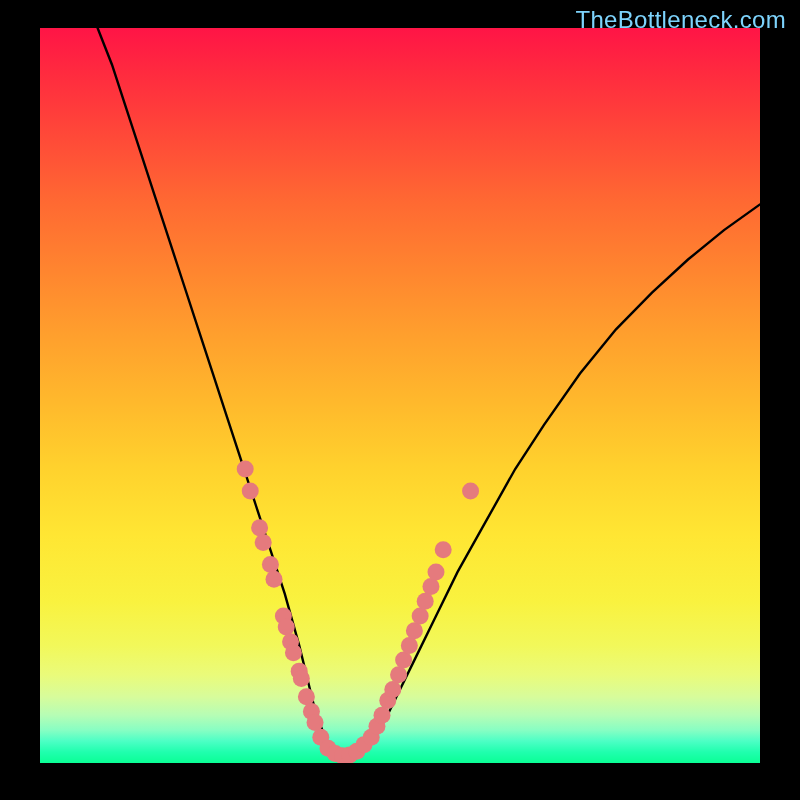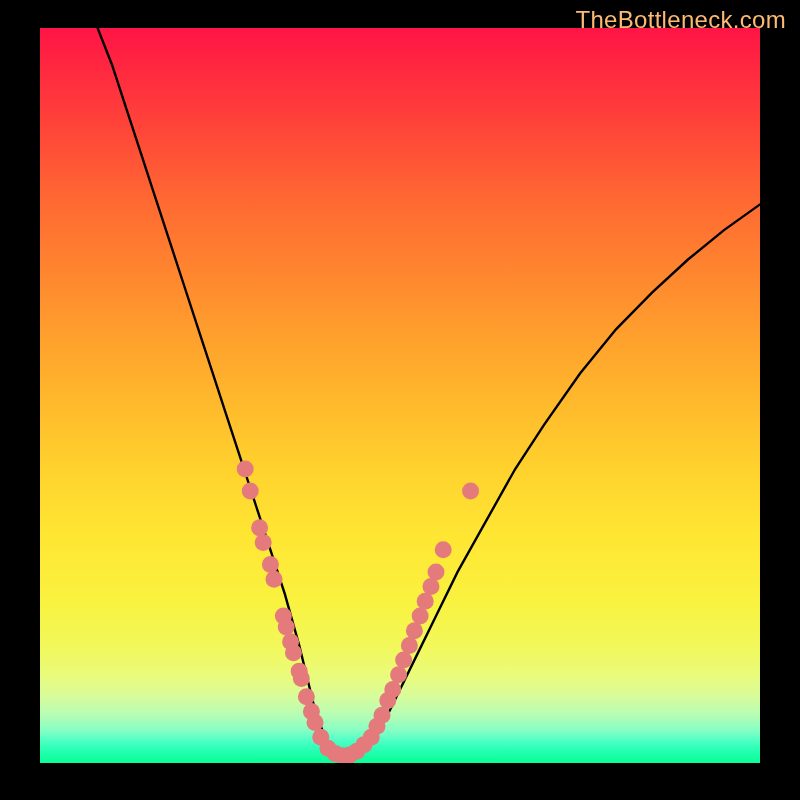--- a/index.html
+++ b/index.html
@@ -14,21 +14,21 @@
   .frame {
     position: relative;
     width: 800px;
     height: 800px;
     background: #000;
   }
   .watermark {
     position: absolute;
     top: 6px;
     right: 14px;
-    color: #fdba74;
+    color: #7dd3fc;
     font-size: 24px;
     font-weight: 500;
     letter-spacing: 0.3px;
     z-index: 50;
     user-select: none;
   }
   .plot-area {
     position: absolute;
     left: 40px;
     top: 28px;

